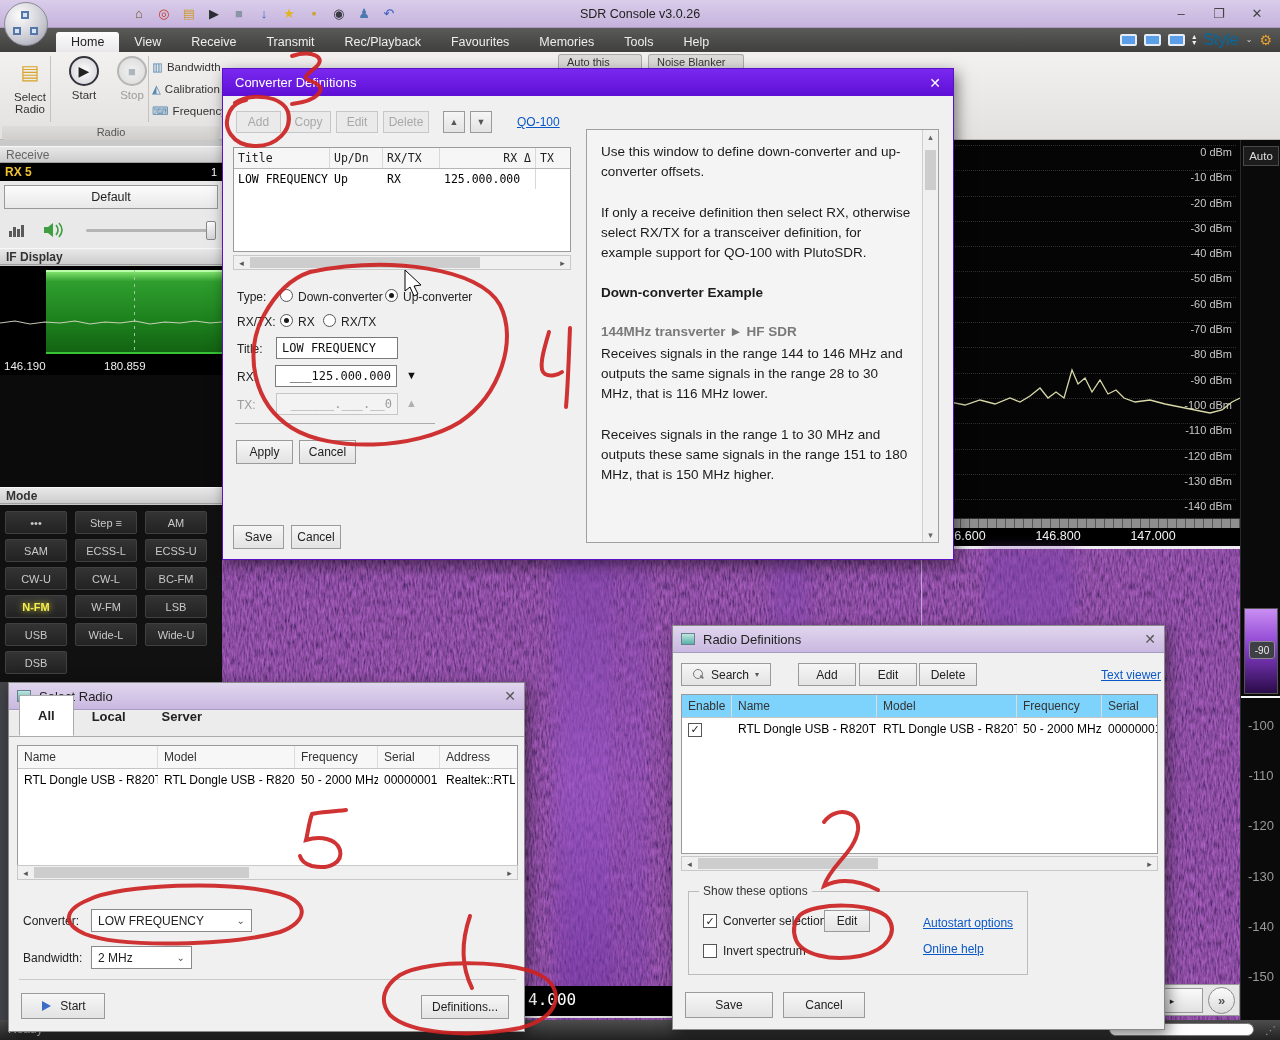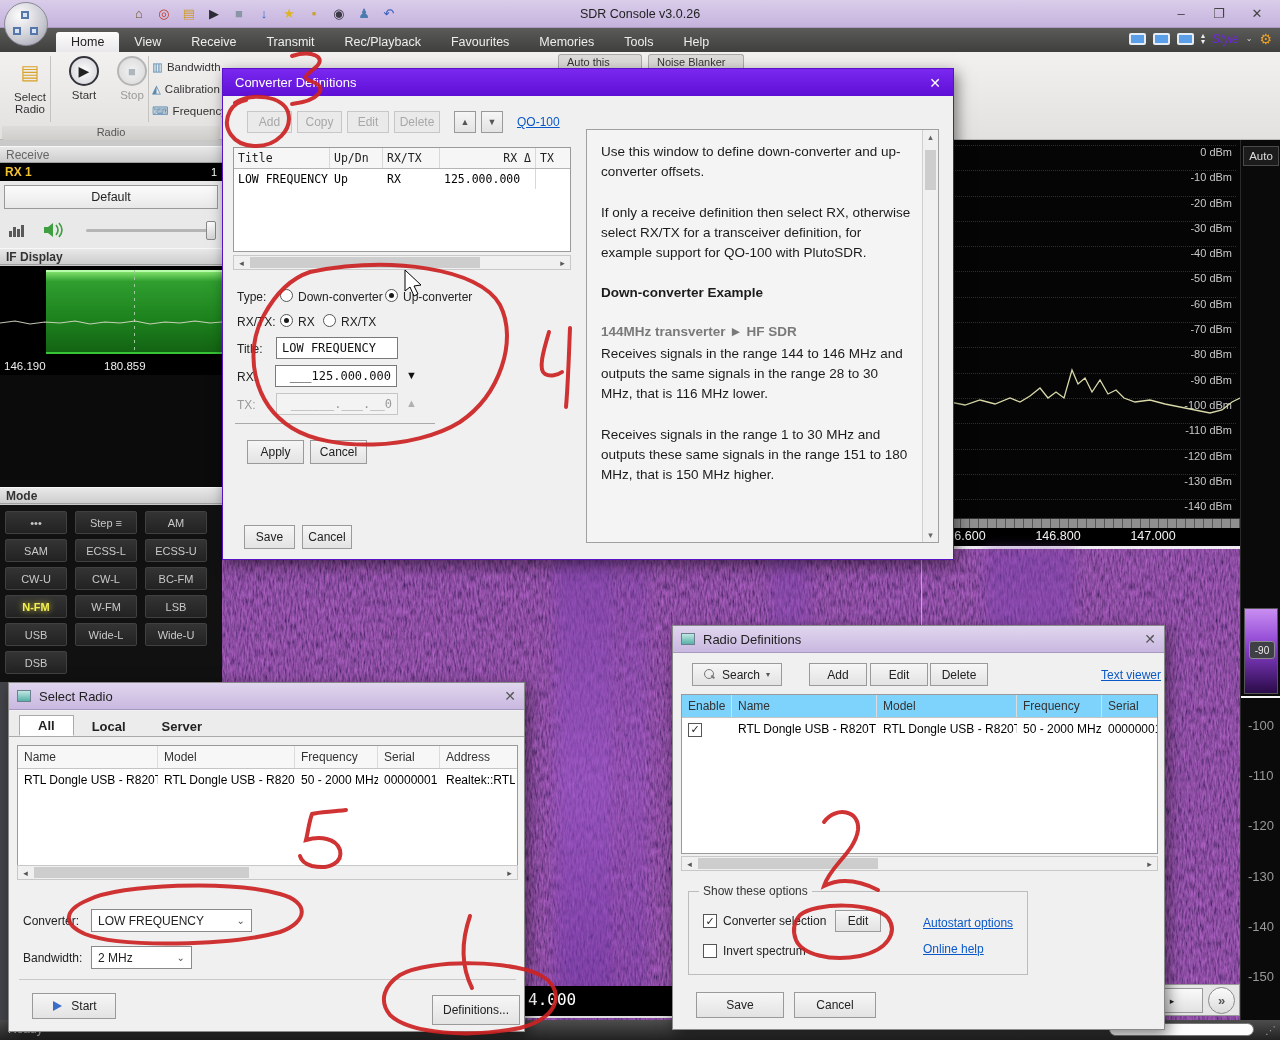--- a/index.html
+++ b/index.html
@@ -25,21 +25,21 @@
     color:#444; font-size:13px; }
 
   
   .ribbontabs { left:0; top:28px; width:1280px; height:24px;
     background:linear-gradient(#5a5a58,#3f3f3d); display:flex; align-items:flex-end; padding-left:56px; }
   .rtab { padding:3px 15px; font-size:12.5px; color:#eee; }
   .rtab.active { background:linear-gradient(#fdfdfd,#e9e7ea); color:#222; border-radius:3px 3px 0 0; }
   .ribright { position:absolute; right:8px; top:31px; display:flex; align-items:center; gap:7px; }
   .mon { width:17px; height:12px; background:#5a9fe8; border:2px solid #e6ecf5; border-radius:2px; }
   .updn { display:flex; flex-direction:column; line-height:6px; color:#eee; font-size:8px; }
-  .stylelbl { color:#6d28d9; font-size:12px;font-style:italic; }
+  .stylelbl { color:#0369a1; font-size:16px; }
   .gear { color:#e8a02c; font-size:14px; }
 
   
   .ribbon { left:0; top:52px; width:1280px; height:88px; background:linear-gradient(#f2f1f0,#e3e1df);
     border-bottom:1px solid #b9b7b4; }
   .bigbtn { position:absolute; top:4px; width:52px; height:70px; display:flex; flex-direction:column;
     align-items:center; font-size:11.5px; color:#333; text-align:center; }
   .bigic { width:32px; height:32px; display:flex; align-items:center; justify-content:center;
     font-size:20px; margin-bottom:3px; }
   .grouplabel { position:absolute; left:2px; top:74px; width:218px; height:14px;
@@ -132,21 +132,21 @@
     border-bottom:2px solid #ddd; }
   .freqfrag span { color:#fff; font-size:16px; font-family:"DejaVu Sans Mono",monospace; position:absolute; left:3px; top:4px; }
 
   
   .dlg { position:absolute; background:#f0f0f0; box-shadow:3px 5px 14px rgba(0,0,0,.5); }
   .dlg-title-lav { height:27px; background:linear-gradient(#e0d6ee,#c9b8e0); display:flex;
     align-items:center; padding:0 8px; font-size:13px; color:#222; border-bottom:1px solid #a79ac0; }
   .dlg-ico { width:14px; height:12px; background:linear-gradient(#bfe8e2,#58b0a8); border:1px solid #6b7f8f; margin-right:8px; }
   .dlg-close { margin-left:auto; color:#555; font-size:14px; }
   .btn { display:flex; align-items:center; justify-content:center; background:linear-gradient(#f6f6f6,#e3e3e3);
-    border:1px solid #9a9a9a; font-size:12px; color:#222; position:absolute;margin-left:11px; }
+    border:1px solid #9a9a9a; font-size:12px; color:#222; position:absolute; }
   .btn.dis { color:#a8a8a8; border-color:#c7c7c7; background:#eaeaea; }
   .chk { width:14px; height:14px; border:1px solid #555; background:#fff; display:inline-flex;
     align-items:center; justify-content:center; font-size:11px; color:#222; }
   .radio { width:13px; height:13px; border-radius:50%; border:1px solid #555; background:#fff;
     position:relative; display:inline-block; flex:none; }
   .radio.sel::after { content:""; position:absolute; inset:3px; border-radius:50%; background:#1a1a1a; }
   .link { color:#0a58c8; text-decoration:underline; font-size:12px; position:absolute; }
   .hscroll { position:absolute; height:15px; background:#f0f0f0; border:1px solid #c8c8c8;
     display:flex; align-items:center; }
   .hs-thumb { position:absolute; top:1px; height:11px; background:#cdcdcd; }
@@ -182,21 +182,21 @@
   .helptext .hsub { color:#7a7a7a; font-weight:bold; margin-bottom:2px; }
   .vscroll { position:absolute; right:0; top:0; width:16px; height:100%; background:#f0f0f0;
     border-left:1px solid #cfcfcf; display:flex; flex-direction:column; align-items:center;
     justify-content:space-between; padding:2px 0; color:#666; font-size:9px; }
   .vs-thumb { position:absolute; top:20px; left:2px; width:11px; height:40px; background:#cdcdcd; }
 
   
   #seldlg { left:8px; top:682px; width:517px; height:350px; z-index:20; border:1px solid #8a8a8a; }
   .tabsrow { position:absolute; left:0px; top:28px; width:515px; height:26px; background:#ececec;
     border-bottom:1px solid #aaa; display:flex; align-items:flex-end; padding-left:10px; }
-  .stab { padding:2px 18px; font-size:13px; font-weight:bold; color:#222; display:flex; align-items:center; gap:5px; }
+  .stab { padding:12px 18px; font-size:13px; font-weight:bold; color:#222; display:flex; align-items:center; gap:5px; }
   .stab.active { background:#fff; border:1px solid #aaa; border-bottom:1px solid #fff; }
   .seltable { position:absolute; left:8px; top:62px; width:501px; background:#fff; border:1px solid #9a9a9a; }
   .sel-row { display:flex; font-size:12px; }
   .sel-row.head { background:#f7f7f7; border-bottom:1px solid #c5c5c5; color:#333; }
   .sel-cell { padding:4px 6px; border-right:1px solid #dcdcdc; overflow:hidden; white-space:nowrap; }
   .s1{width:140px}.s2{width:137px}.s3{width:83px}.s4{width:62px}.s5{width:75px;border-right:none}
   .sel-body { height:74px; }
   .ddl { position:absolute; height:23px; background:#fff; border:1px solid #8a8a8a; font-size:12px;
     color:#222; display:flex; align-items:center; padding:0 6px; }
   .ddl .ca { margin-left:auto; color:#555; font-size:10px; }
@@ -307,21 +307,21 @@
         <span>Frequency</span>
       </div>
       </div>
     <div class="grouplabel">Radio</div>
     <div class="ptab" style="left:558px;width:84px">Auto this</div>
     <div class="ptab" style="left:648px;width:96px">Noise Blanker</div>
   </div>
 
   <div class="sechead plain" style="top:146px">Receive</div>
   <div class="abs rxbar">
-    <span class="rxlbl">RX 1</span>
+    <span class="rxlbl">RX 5</span>
     <span class="rxbadge">1</span>
   </div>
   <div class="abs defrow">
     <div class="defbtn">Default</div>
   </div>
   <div class="abs audiorow">
     <svg width="20" height="16" style="margin-left:8px">
       <rect x="1" y="9" width="3" height="6" fill="#5a5a5a"></rect>
         <rect x="5" y="5" width="3" height="10" fill="#5a5a5a"></rect>
       <rect x="9" y="7" width="3" height="8" fill="#5a5a5a"></rect>
@@ -578,21 +578,21 @@
       <span>2 MHz</span>
       <span class="ca">⌄</span>
     </div>
     <div class="sep" style="left:10px;top:296px;width:497px"></div>
     <div class="btn" style="left:12px;top:310px;width:84px;height:26px;gap:8px">
       <svg width="12" height="12">
           <polygon points="2,1 11,6 2,11" fill="#3a6cc8"></polygon>
         </svg>
       <span>Start</span>
     </div>
-    <div class="btn" style="left:412px;top:312px;width:88px;height:30px">Definitions...</div>
+    <div class="btn" style="left:412px;top:312px;width:88px;height:24px">Definitions...</div>
   </div>
 
   <div id="raddlg" class="dlg">
     <div class="dlg-title-lav">
       <span class="dlg-ico"></span>
       <span>Radio Definitions</span>
       <span class="dlg-close">✕</span>
     </div>
     <div class="btn" style="left:8px;top:37px;width:90px;height:23px;gap:6px">
       <span class="lens"></span>

